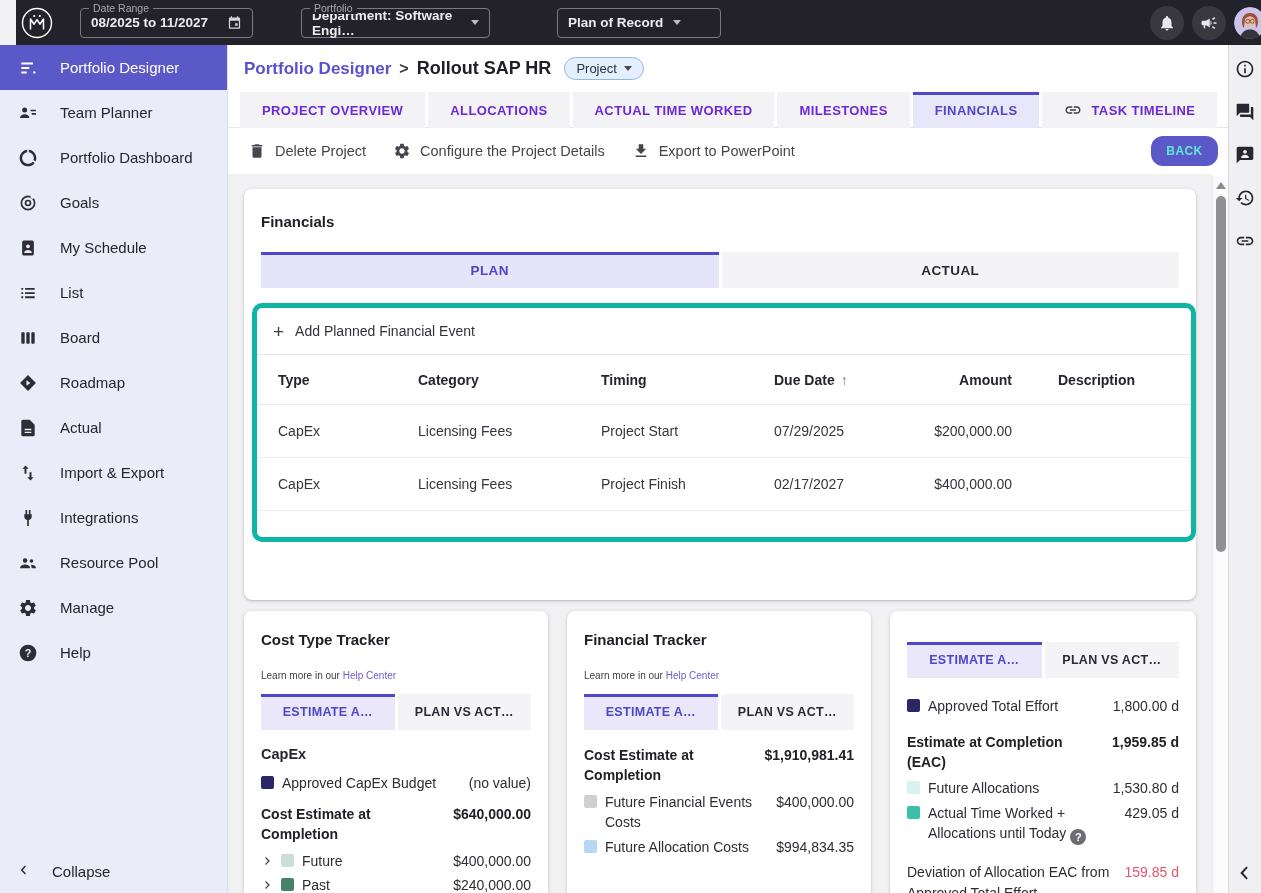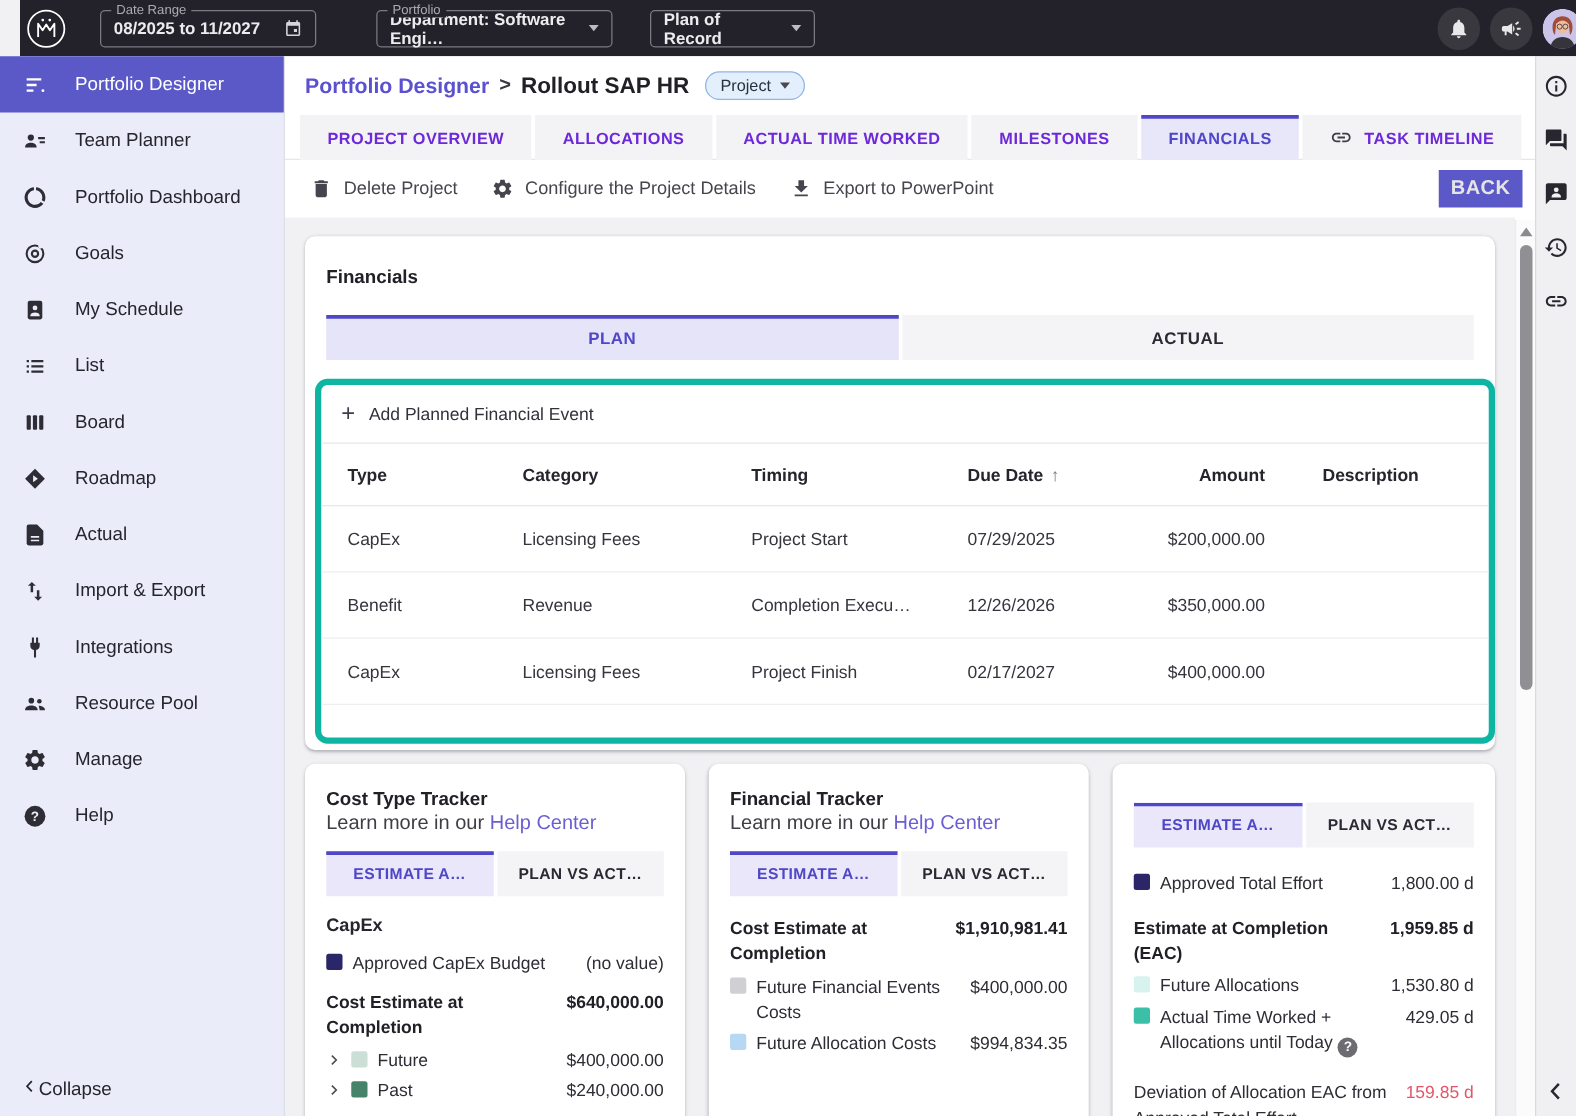--- a/index.html
+++ b/index.html
@@ -6,34 +6,34 @@
   html,body { font-family:"Liberation Sans", sans-serif; }
   .app { position:relative; width:1261px; height:893px; overflow:hidden; background:#f1f1f4; }
 
   
   .topbar { position:absolute; top:0; left:16px; width:1261px; height:45px; background:#232129; display:flex; align-items:center; }
   .logo { width:34px; height:34px; margin-left:4px; display:flex; align-items:center; justify-content:center; cursor:pointer; }
   .tb-field { position:relative; height:30px; border:1px solid #7b7a81; border-radius:4px; display:flex; align-items:center; padding:0 10px; color:#ececef; font-size:13.5px; font-weight:700; cursor:pointer; }
   .tb-field .flabel { position:absolute; top:-7px; left:8px; font-size:10.5px; font-weight:400; color:#aaa9af; background:#232129; padding:0 4px; white-space:nowrap; }
   .tb-date { margin-left:26px; width:173px; }
   .tb-portfolio { margin-left:48px; width:189px; }
-  .tb-scenario { margin-left:30px; width:132px; justify-content:flex-start; gap:10px; }
+  .tb-scenario { margin-left:67px; width:164px; justify-content:flex-start; gap:10px; }
   .caret { width:0; height:0; border-left:4.5px solid transparent; border-right:4.5px solid transparent; border-top:5px solid #bdbcc3; }
   .ml-auto { margin-left:auto; }
   .tb-right { margin-left:auto; display:flex; align-items:center; gap:8px; margin-right:11px; }
   .tb-circle { width:34px; height:34px; border-radius:50%; background:#3a383f; display:flex; align-items:center; justify-content:center; color:#e8e8ea; cursor:pointer; }
   .avatar { width:32px; height:32px; border-radius:50%; overflow:hidden; cursor:pointer; }
 
   
   .sidebar { position:absolute; top:45px; left:0; width:228px; height:848px; background:#eaecf9; border-right:1px solid #dddfe8; display:flex; flex-direction:column; }
   .sb-item { height:45px; display:flex; align-items:center; padding-left:17px; gap:21px; color:#26242c; font-size:15px; cursor:pointer; }
   .sb-item .ic { width:22px; height:22px; display:flex; align-items:center; justify-content:center; color:#2e2c34; flex:0 0 22px; }
   .sb-item.active { background:#5b59c7; color:#ffffff; }
   .sb-item.active .ic { color:#ffffff; }
-  .sb-collapse { margin-top:auto; height:44px; display:flex; align-items:center; padding-left:17px; color:#26242c; font-size:15px; cursor:pointer; margin-bottom:0; }
+  .sb-collapse { margin-top:auto; height:44px; display:flex; align-items:center; padding-left:17px; gap:21px; color:#26242c; font-size:15px; cursor:pointer; margin-bottom:0; }
 
   
   .rail { position:absolute; top:45px; right:0; width:33px; height:848px; background:#f0f0f3; border-left:1px solid #dadade; display:flex; flex-direction:column; align-items:center; padding-top:14px; gap:23px; }
   .rail .ric { width:20px; height:20px; color:#28262e; cursor:pointer; }
   .rail .rchev { margin-top:auto; margin-bottom:10px; }
 
   
   .main { position:absolute; top:45px; left:228px; width:1000px; height:848px; background:#ffffff; }
   .crumb-row { height:47px; display:flex; align-items:center; padding-left:16px; }
   .crumb-link { color:#5a50d0; font-size:17px; font-weight:700; cursor:pointer; }
@@ -43,21 +43,21 @@
   .chip .caret { border-top-color:#4a484f; }
 
   .tabs-row { height:36px; display:flex; gap:3px; padding-left:12px; border-bottom:1px solid #e7e7ea; }
   .ptab { height:36px; display:flex; align-items:center; gap:9px; padding:0 22px; background:#f3f3f5; color:#6d28d9; font-size:13px; font-weight:600; letter-spacing:.4px; cursor:pointer; white-space:nowrap; }
   .ptab.active { background:#e8e6f9; color:#4f46c8; box-shadow:inset 0 3px 0 #4f46c8; }
   .ptab .lnk { width:18px; height:18px; }
 
   .toolbar { height:46px; display:flex; align-items:center; padding:0 10px 0 20px; background:#ffffff; }
   .tool-btn { display:flex; align-items:center; gap:9px; color:#46444c; font-size:14.5px; cursor:pointer; margin-right:27px; }
   .tool-btn .tic { width:18px; height:18px; }
-  .back-btn { margin-left:auto; width:67px; height:30px; background:#5b59c7; color:#e5e5e5; border:none; border-radius:0; font-size:16px; font-weight:700; letter-spacing:.4px; cursor:pointer; font-family:"Liberation Sans",sans-serif; }
+  .back-btn { margin-left:auto; width:67px; height:30px; background:#5b59c7; color:#5eead4; border:none; border-radius:12px; font-size:12px; font-weight:700; letter-spacing:.4px; cursor:pointer; font-family:"Liberation Sans",sans-serif; }
 
   .content { position:absolute; top:129px; bottom:0; left:0; right:16px; padding:15px 16px 0 16px; background:#f1f1f4; overflow:hidden; }
 
   
   .vscroll { position:absolute; top:131px; bottom:0; right:0; width:16px; background:#fbfbfc; border-left:1px solid #ececef; }
   .vs-up { position:absolute; top:6px; left:3px; width:0; height:0; border-left:5px solid transparent; border-right:5px solid transparent; border-bottom:7px solid #8a8a8f; cursor:pointer; }
   .vs-thumb { position:absolute; top:20px; left:3px; width:10px; height:356px; background:#8f8f94; border-radius:6px; cursor:pointer; }
 
   
   .card { background:#ffffff; border-radius:8px; box-shadow:0 1px 2px rgba(25,25,35,.2), 0 1px 4px rgba(25,25,35,.1); }
@@ -77,21 +77,21 @@
   .col-amount { text-align:right; }
   .col-desc { padding-left:23px; }
   .sort-arrow { color:#7a7980; font-weight:400; margin-left:6px; }
   .ftable-filler { height:26px; }
 
   
   .tracker-row { display:flex; gap:19px; margin-top:11px; }
   .t-card { padding:16px 17px; height:330px; }
   .t-card.c1 { width:304px; } .t-card.c2 { width:304px; } .t-card.c3 { width:306px; }
   .t-title { font-size:15px; font-weight:700; color:#222027; margin-top:4px; }
-  .learn { margin-top:2px; font-size:16px; color:#3f3d45; }
+  .learn { margin-top:22px; font-size:10px; color:#3f3d45; }
   .learn .hlink { color:#6a5ed2; cursor:pointer; }
   .mini-tabs { display:flex; gap:3px; margin-top:13px; }
   .mini-tab { flex:1; height:36px; display:flex; align-items:center; justify-content:center; background:#f4f4f6; color:#2b2933; font-size:12.5px; font-weight:600; letter-spacing:.3px; cursor:pointer; white-space:nowrap; overflow:hidden; }
   .mini-tab.active { background:#e9e7f9; color:#4f46c8; box-shadow:inset 0 3px 0 #4f46c8; }
   .t-section { margin-top:16px; font-size:14.5px; font-weight:700; color:#26242c; }
   .t-rowline { display:flex; align-items:flex-start; gap:8px; margin-top:11px; font-size:14px; color:#2e2c34; line-height:20px; }
   .t-rowline .sw { width:13px; height:13px; border-radius:2px; margin-top:3px; flex:0 0 13px; }
   .t-rowline .t-label { flex:1; }
   .t-rowline .t-val { margin-left:auto; white-space:nowrap; text-align:right; }
   .t-rowline.bold .t-label, .t-rowline.bold .t-val { font-weight:700; color:#222027; }
@@ -384,28 +384,20 @@
 
           <div class="ftable-row">
             <div>CapEx</div>
             <div>Licensing Fees</div>
             <div>Project Start</div>
             <div>07/29/2025</div>
             <div class="col-amount">$200,000.00</div>
             <div class="col-desc"></div>
           </div>
           <div class="ftable-row">
-            <div>Benefit</div>
-            <div>Revenue</div>
-            <div>Completion Execu…</div>
-            <div>12/26/2026</div>
-            <div class="col-amount">$350,000.00</div>
-            <div class="col-desc"></div>
-          </div>
-          <div class="ftable-row">
             <div>CapEx</div>
             <div>Licensing Fees</div>
             <div>Project Finish</div>
             <div>02/17/2027</div>
             <div class="col-amount">$400,000.00</div>
             <div class="col-desc"></div>
           </div>
           <div class="ftable-filler"></div>
         </div>
       </section>

